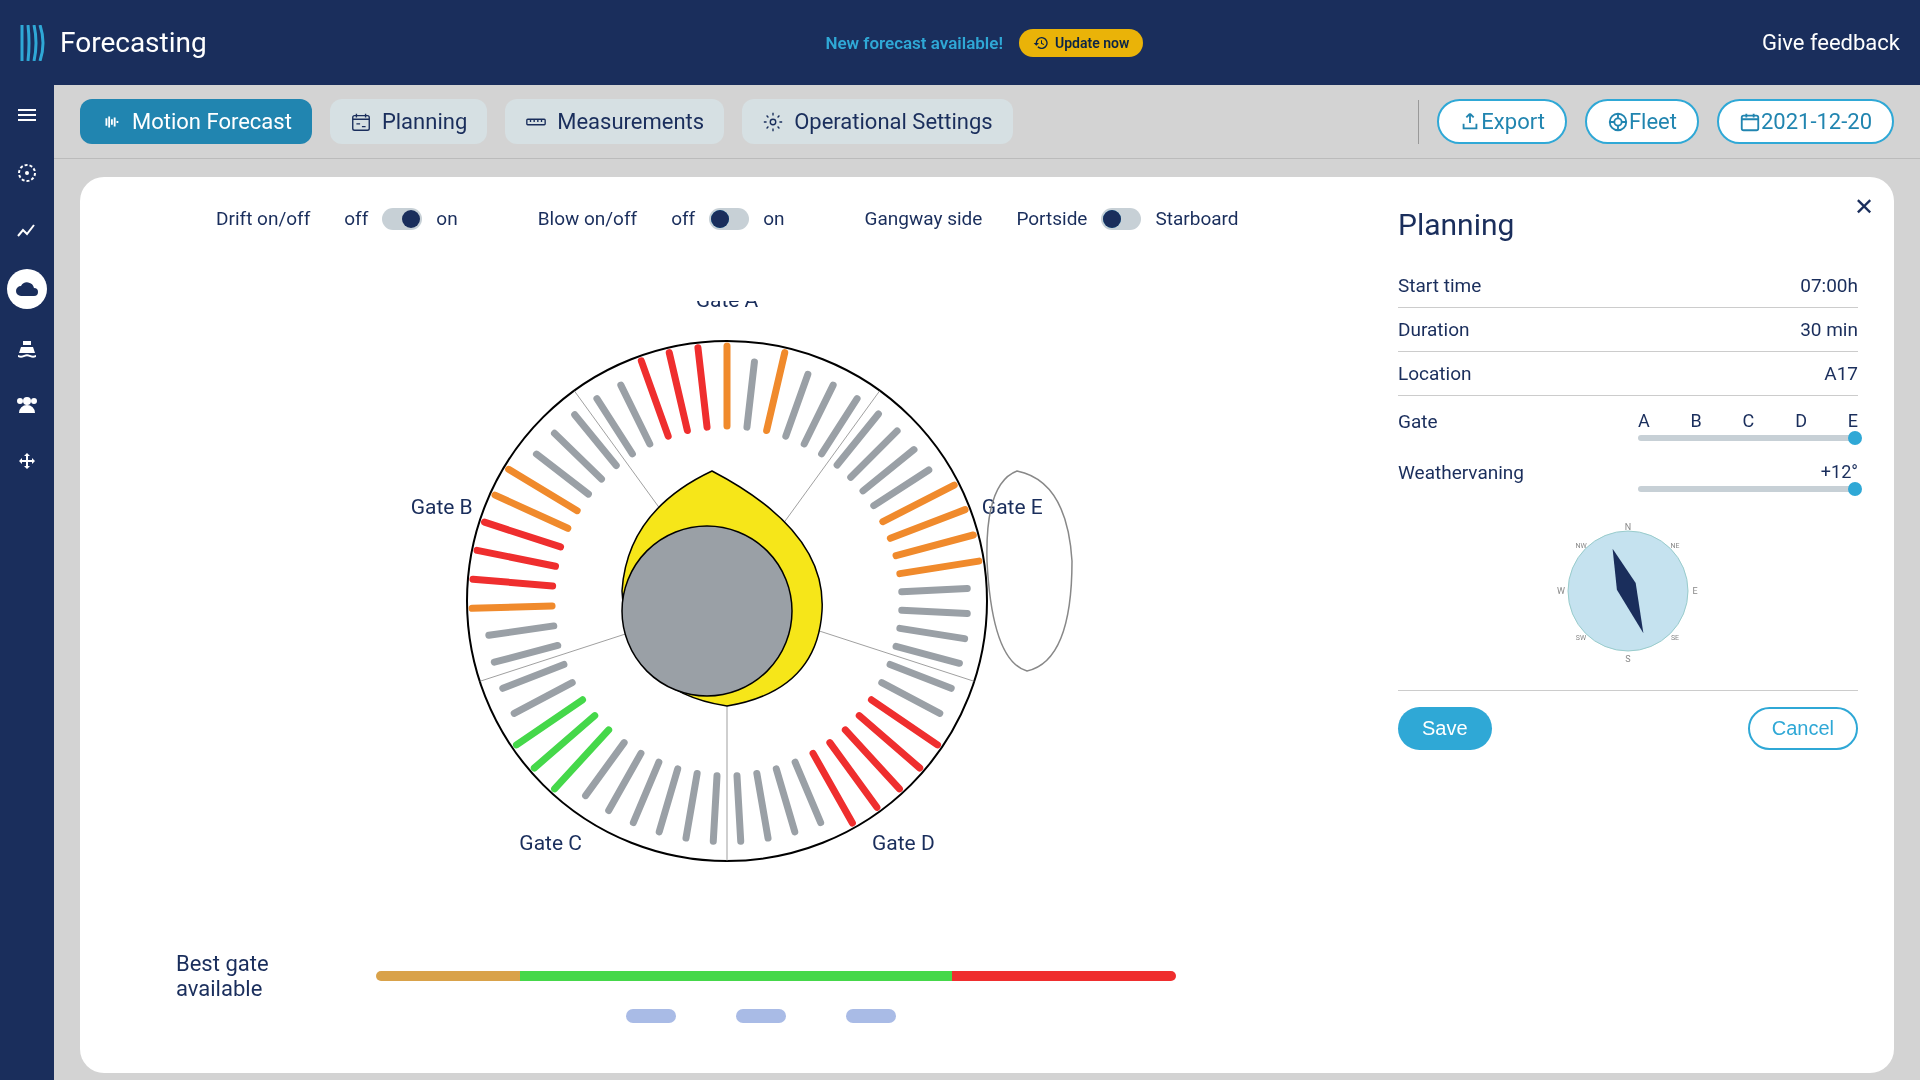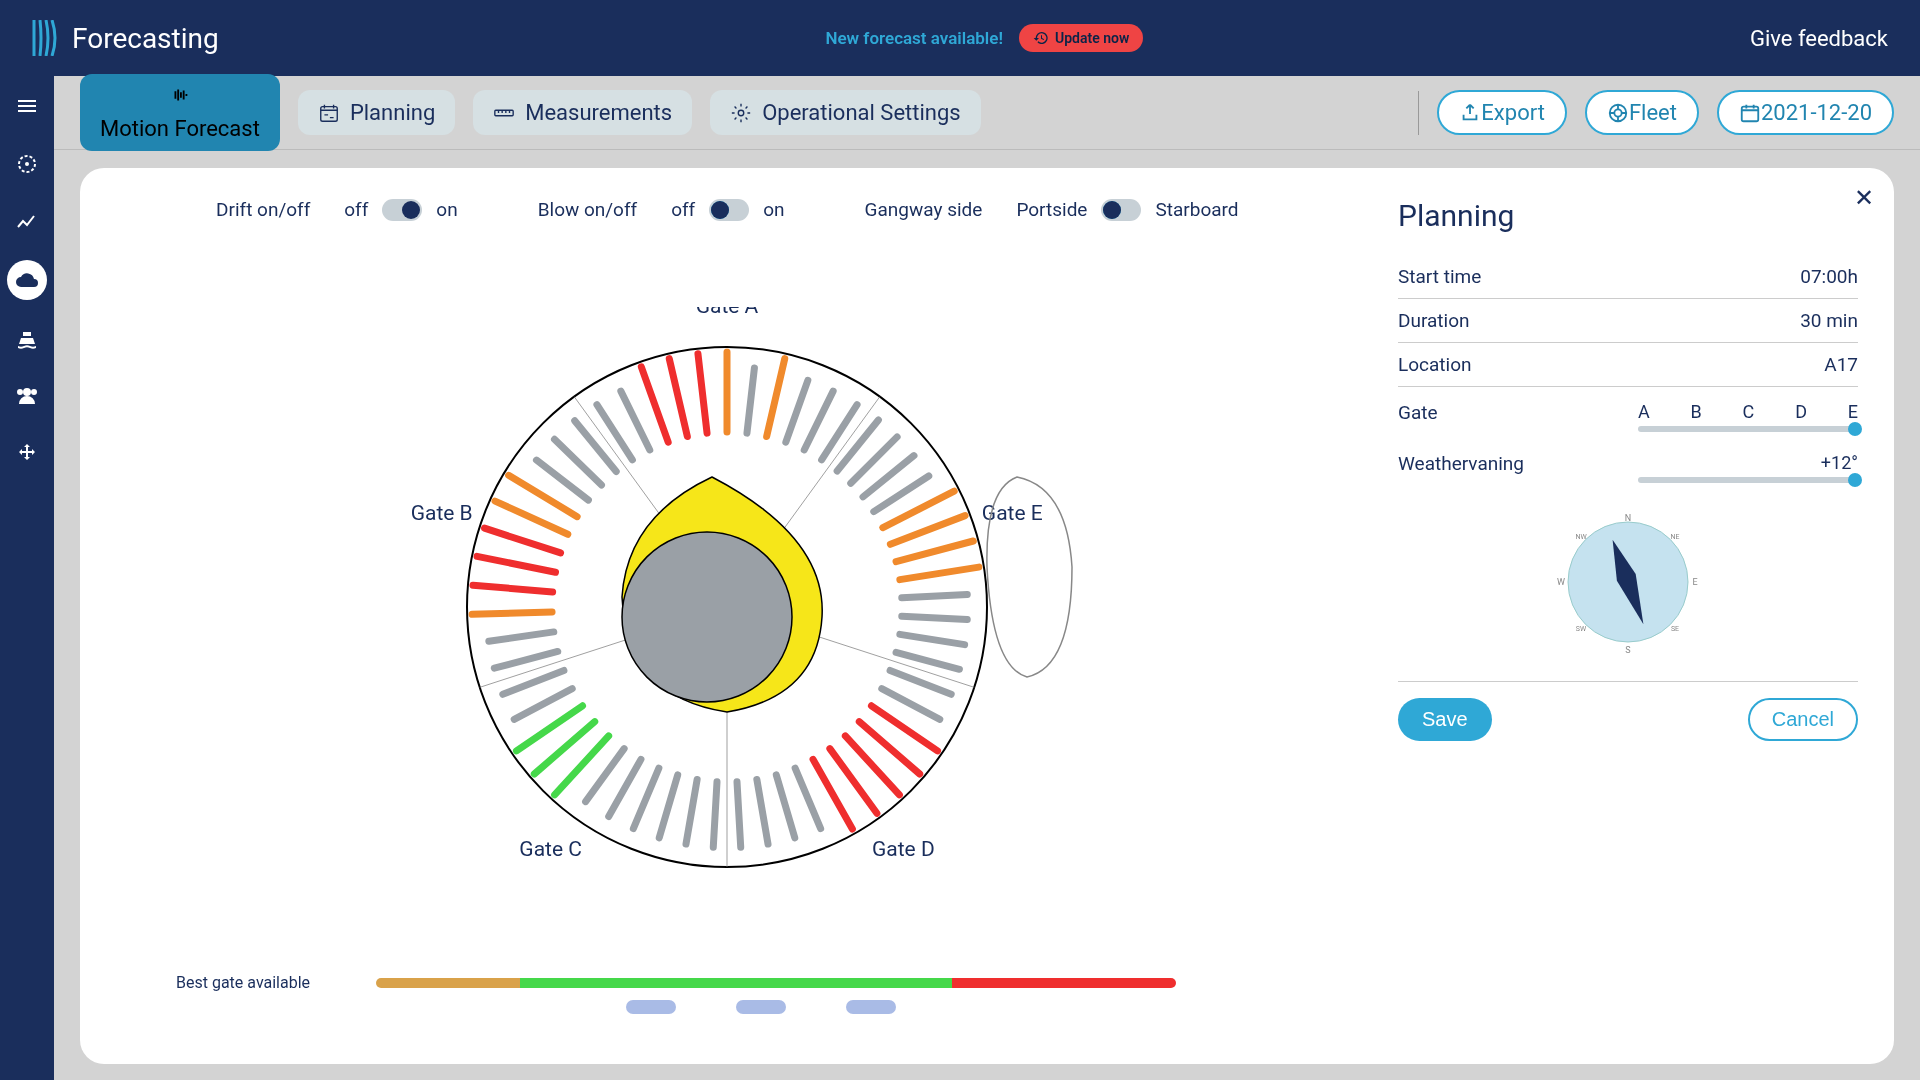--- a/index.html
+++ b/index.html
@@ -5,43 +5,43 @@
 * { margin: 0; padding: 0; box-sizing: border-box; }
 body {
   font-family: -apple-system, BlinkMacSystemFont, "Segoe UI", Roboto, sans-serif;
   background: #d3d3d3;
   width: 1920px;
   height: 1080px;
   overflow: hidden;
   color: #1a2e5c;
 }
 .topbar {
-  height: 76px;
+  height: 85px;
   background: #1a2e5c;
   display: flex;
   align-items: center;
-  padding: 0 32px;
+  padding: 0 20px;
   color: white;
 }
 .logo-mark {
   width: 28px;
   height: 36px;
   margin-right: 12px;
 }
 .app-title { font-size: 28px; font-weight: 400; }
 .topbar-center {
   flex: 1;
   display: flex;
   justify-content: center;
   align-items: center;
   gap: 16px;
 }
 .new-forecast { color: #2fa8d6; font-weight: 600; font-size: 17px; }
 .update-pill {
-  background: #ef4444;
+  background: #eab308;
   color: #0a2448;
   border-radius: 20px;
   padding: 6px 14px;
   font-size: 14px;
   font-weight: 600;
   display: inline-flex;
   align-items: center;
   gap: 6px;
   cursor: pointer;
 }
@@ -80,21 +80,21 @@
   display: inline-flex;
   align-items: center;
   gap: 10px;
   padding: 10px 20px;
   border-radius: 12px;
   background: #d6e0e3;
   font-size: 22px;
   cursor: pointer;
   color: #1a2e5c;
 }
-.tab.active { background: #2185b0; color: #000000; flex-direction: column; }
+.tab.active { background: #2185b0; color: #ffffff; }
 .toolbar-right {
   margin-left: auto;
   display: flex;
   align-items: center;
   gap: 18px;
 }
 .vdiv { width: 1px; height: 44px; background: #999; }
 .pill-btn {
   border: 2px solid #2fa8d6;
   background: white;
@@ -160,21 +160,21 @@
 .slider-handle-row { position: relative; height: 40px; margin-left: 200px; width: 800px; }
 .handle-val { position: absolute; top: 0; left: 170px; font-size: 17px; transform: translateX(-50%);}
 .handle {
   position: absolute; top: 20px; left: 170px;
   width: 30px; height: 18px;
   border-radius: 9px;
   background: #1a2e5c;
   transform: translateX(-50%);
 }
 .timeline-row { display: flex; align-items: center; gap: 20px; }
-.timeline-label { font-size: 16px; width: 180px; }
+.timeline-label { font-size: 22px; width: 180px; }
 .timeline-bar {
   width: 800px; height: 10px; border-radius: 5px;
   background: linear-gradient(to right,
     #d9a24a 0 18%,
     #45d84a 18% 72%,
     #ef2e2e 72% 100%);
 }
 .activity-markers { margin-left: 200px; width: 800px; display: flex; gap: 60px; padding-left: 250px; padding-top: 8px;}
 .act-mark { width: 50px; height: 14px; border-radius: 7px; background: #a9bbe6; }
 

